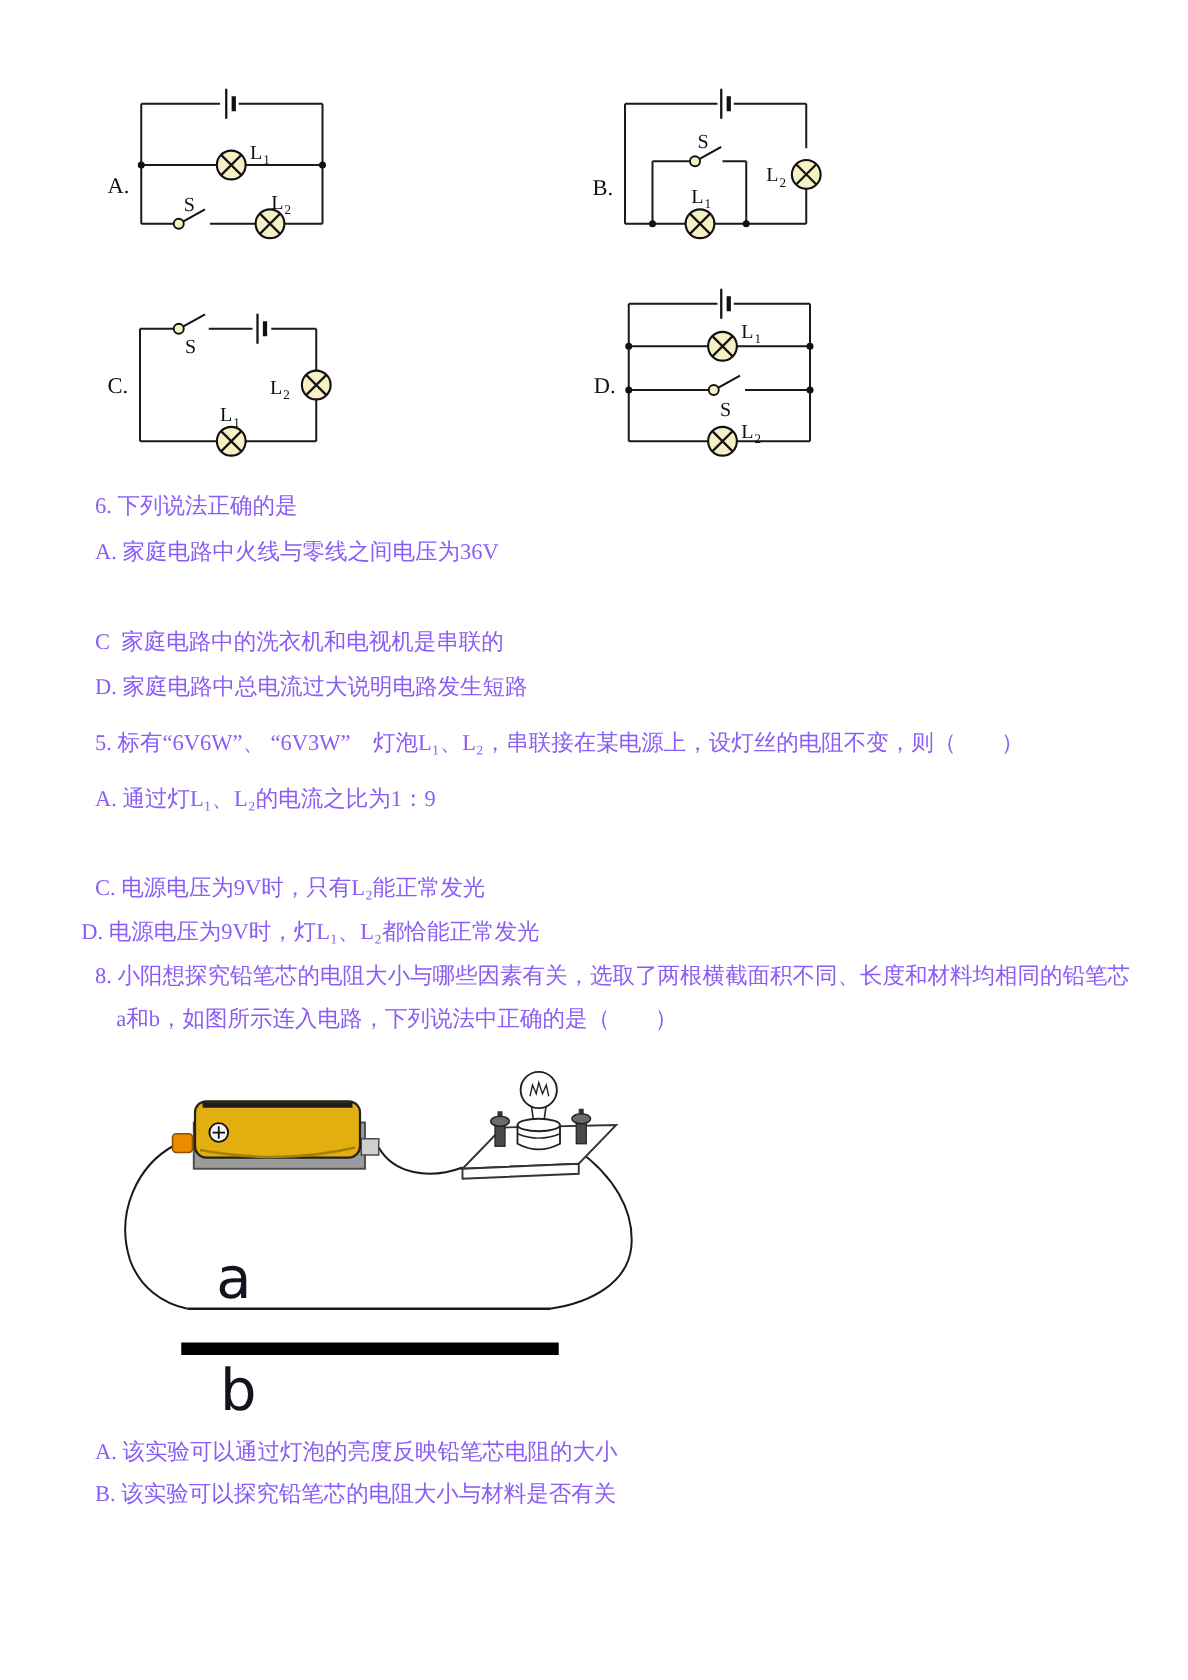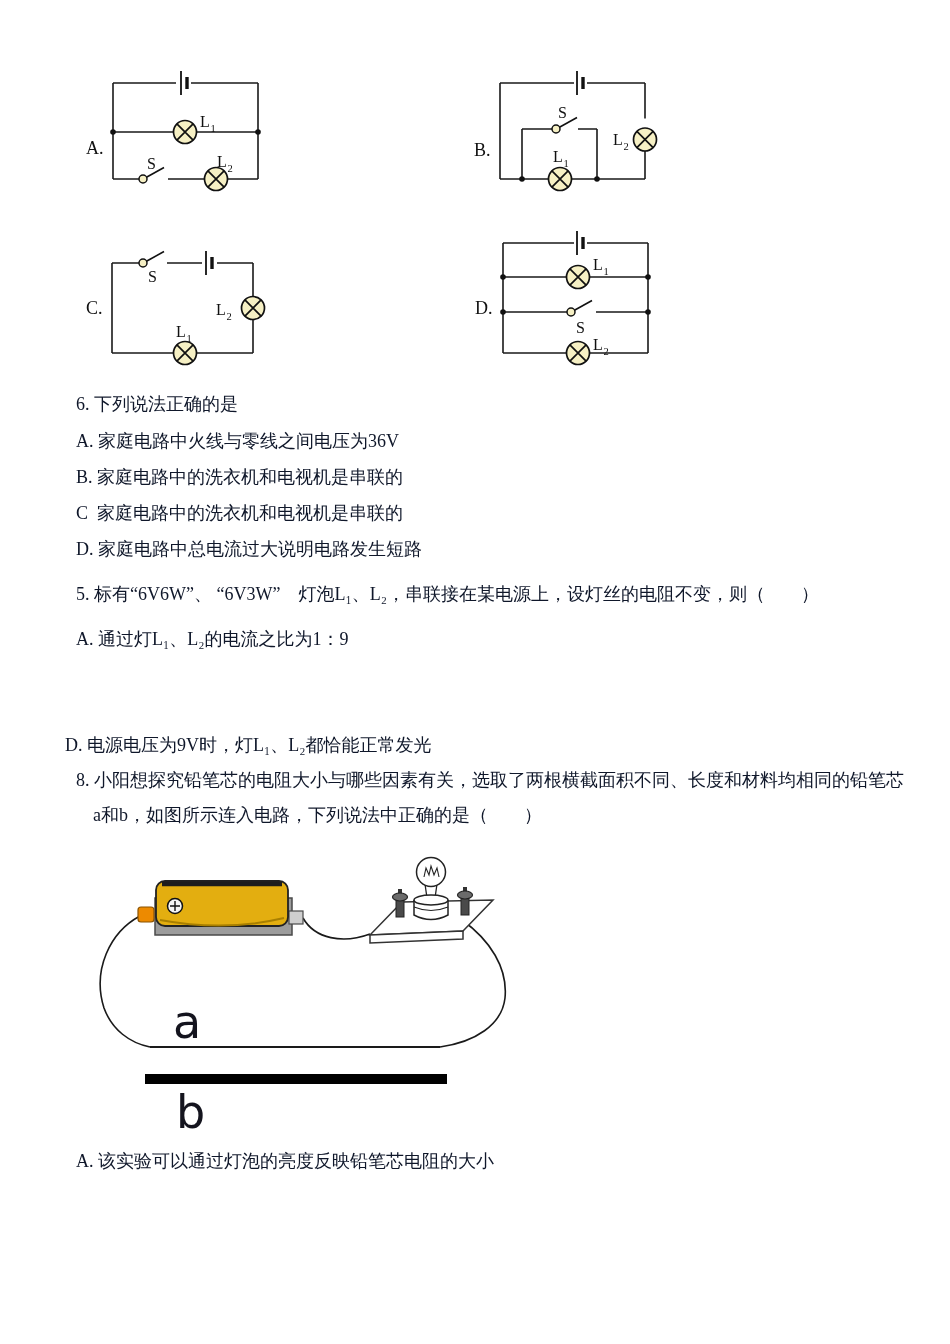--- a/index.html
+++ b/index.html
@@ -3,21 +3,21 @@
 <meta charset="utf-8">
 <style>
   html,body { margin:0; padding:0; background:#ffffff; }
   .page {
     position:relative; width:950px; height:1344px; background:#ffffff;
     font-family:"Liberation Serif","DejaVu Serif",serif; color:#000;
     overflow:hidden;
   }
   .tline {
     position:absolute; font-size:18px; line-height:21px;
-    white-space:pre; letter-spacing:0px; color:#0f172a;
+    white-space:pre; letter-spacing:0px; color:#8b5cf6;
   }
   .clbl { position:absolute; font-size:18px; color:#111; white-space:pre; }
   svg { position:absolute; overflow:visible; }
   .wire { stroke:#1a1a1a; stroke-width:1.6; fill:none; }
   .clabel { font-family:"Liberation Serif","DejaVu Serif",serif; fill:#111; font-size:16px; }
   .csub { font-family:"Liberation Serif","DejaVu Serif",serif; fill:#111; font-size:10.5px; }
   .biglabel { font-family:"DejaVu Sans","Liberation Sans",sans-serif; fill:#14141e; font-size:46px; }
 </style>
 </head>
 <body>
@@ -100,26 +100,26 @@
     <use href="#lampsym" transform="translate(88,125)" fill="#F6F0C4"></use>
     <text class="clabel" x="103" y="42">L</text>
     <text class="csub" x="113.5" y="46.5">1</text>
     <text class="clabel" x="86" y="105">S</text>
     <text class="clabel" x="103" y="122">L</text>
     <text class="csub" x="113.5" y="126.5">2</text>
   </svg>
 
   <div class="tline" style="left:76px; top:394px">6. 下列说法正确的是</div>
   <div class="tline" style="left:76px; top:431px">A. 家庭电路中火线与零线之间电压为36V</div>
-  <div class="tline" style="left:76px; top:467px">B. 家庭电路中的洗衣机和电视机是串联的</div>
   <div class="tline" style="left:76px; top:503px">C  家庭电路中的洗衣机和电视机是串联的</div>
   <div class="tline" style="left:76px; top:539px">D. 家庭电路中总电流过大说明电路发生短路</div>
 
   <div class="tline" style="left:76px; top:584px">5. 标有“6V6W”、 “6V3W”　灯泡L₁、L₂，串联接在某电源上，设灯丝的电阻不变，则（　　）</div>
   <div class="tline" style="left:76px; top:629px">A. 通过灯L₁、L₂的电流之比为1：9</div>
+  <div class="tline" style="left:76px; top:700px">C. 电源电压为9V时，只有L₂能正常发光</div>
   <div class="tline" style="left:65px; top:735px">D. 电源电压为9V时，灯L₁、L₂都恰能正常发光</div>
 
   <div class="tline" style="left:76px; top:770px">8. 小阳想探究铅笔芯的电阻大小与哪些因素有关，选取了两根横截面积不同、长度和材料均相同的铅笔芯</div>
   <div class="tline" style="left:93px; top:805px">a和b，如图所示连入电路，下列说法中正确的是（　　）</div>
 
   <svg style="left:60px; top:840px" width="540" height="300">
 
     <path class="wire" d="M80,76 C50,92 32,130 44,168 C52,190 70,203 90,207"></path>
     <path class="wire" d="M243,78 C255,99 283,104 310,94"></path>
     <path class="wire" d="M402,80 C430,100 448,128 445,158 C442,185 415,202 380,207"></path>
@@ -158,14 +158,15 @@
     </g>
 
     <line x1="90" y1="207" x2="380" y2="207" stroke="#1a1a1a" stroke-width="2"></line>
     <text class="biglabel" x="113" y="198">a</text>
 
     <rect x="85" y="234" width="302" height="10" fill="#000000"></rect>
     <text class="biglabel" x="116" y="288">b</text>
   </svg>
 
   <div class="tline" style="left:76px; top:1151px">A. 该实验可以通过灯泡的亮度反映铅笔芯电阻的大小</div>
+  <div class="tline" style="left:76px; top:1185px">B. 该实验可以探究铅笔芯的电阻大小与材料是否有关</div>
 
 </div>
 
 </body></html>

